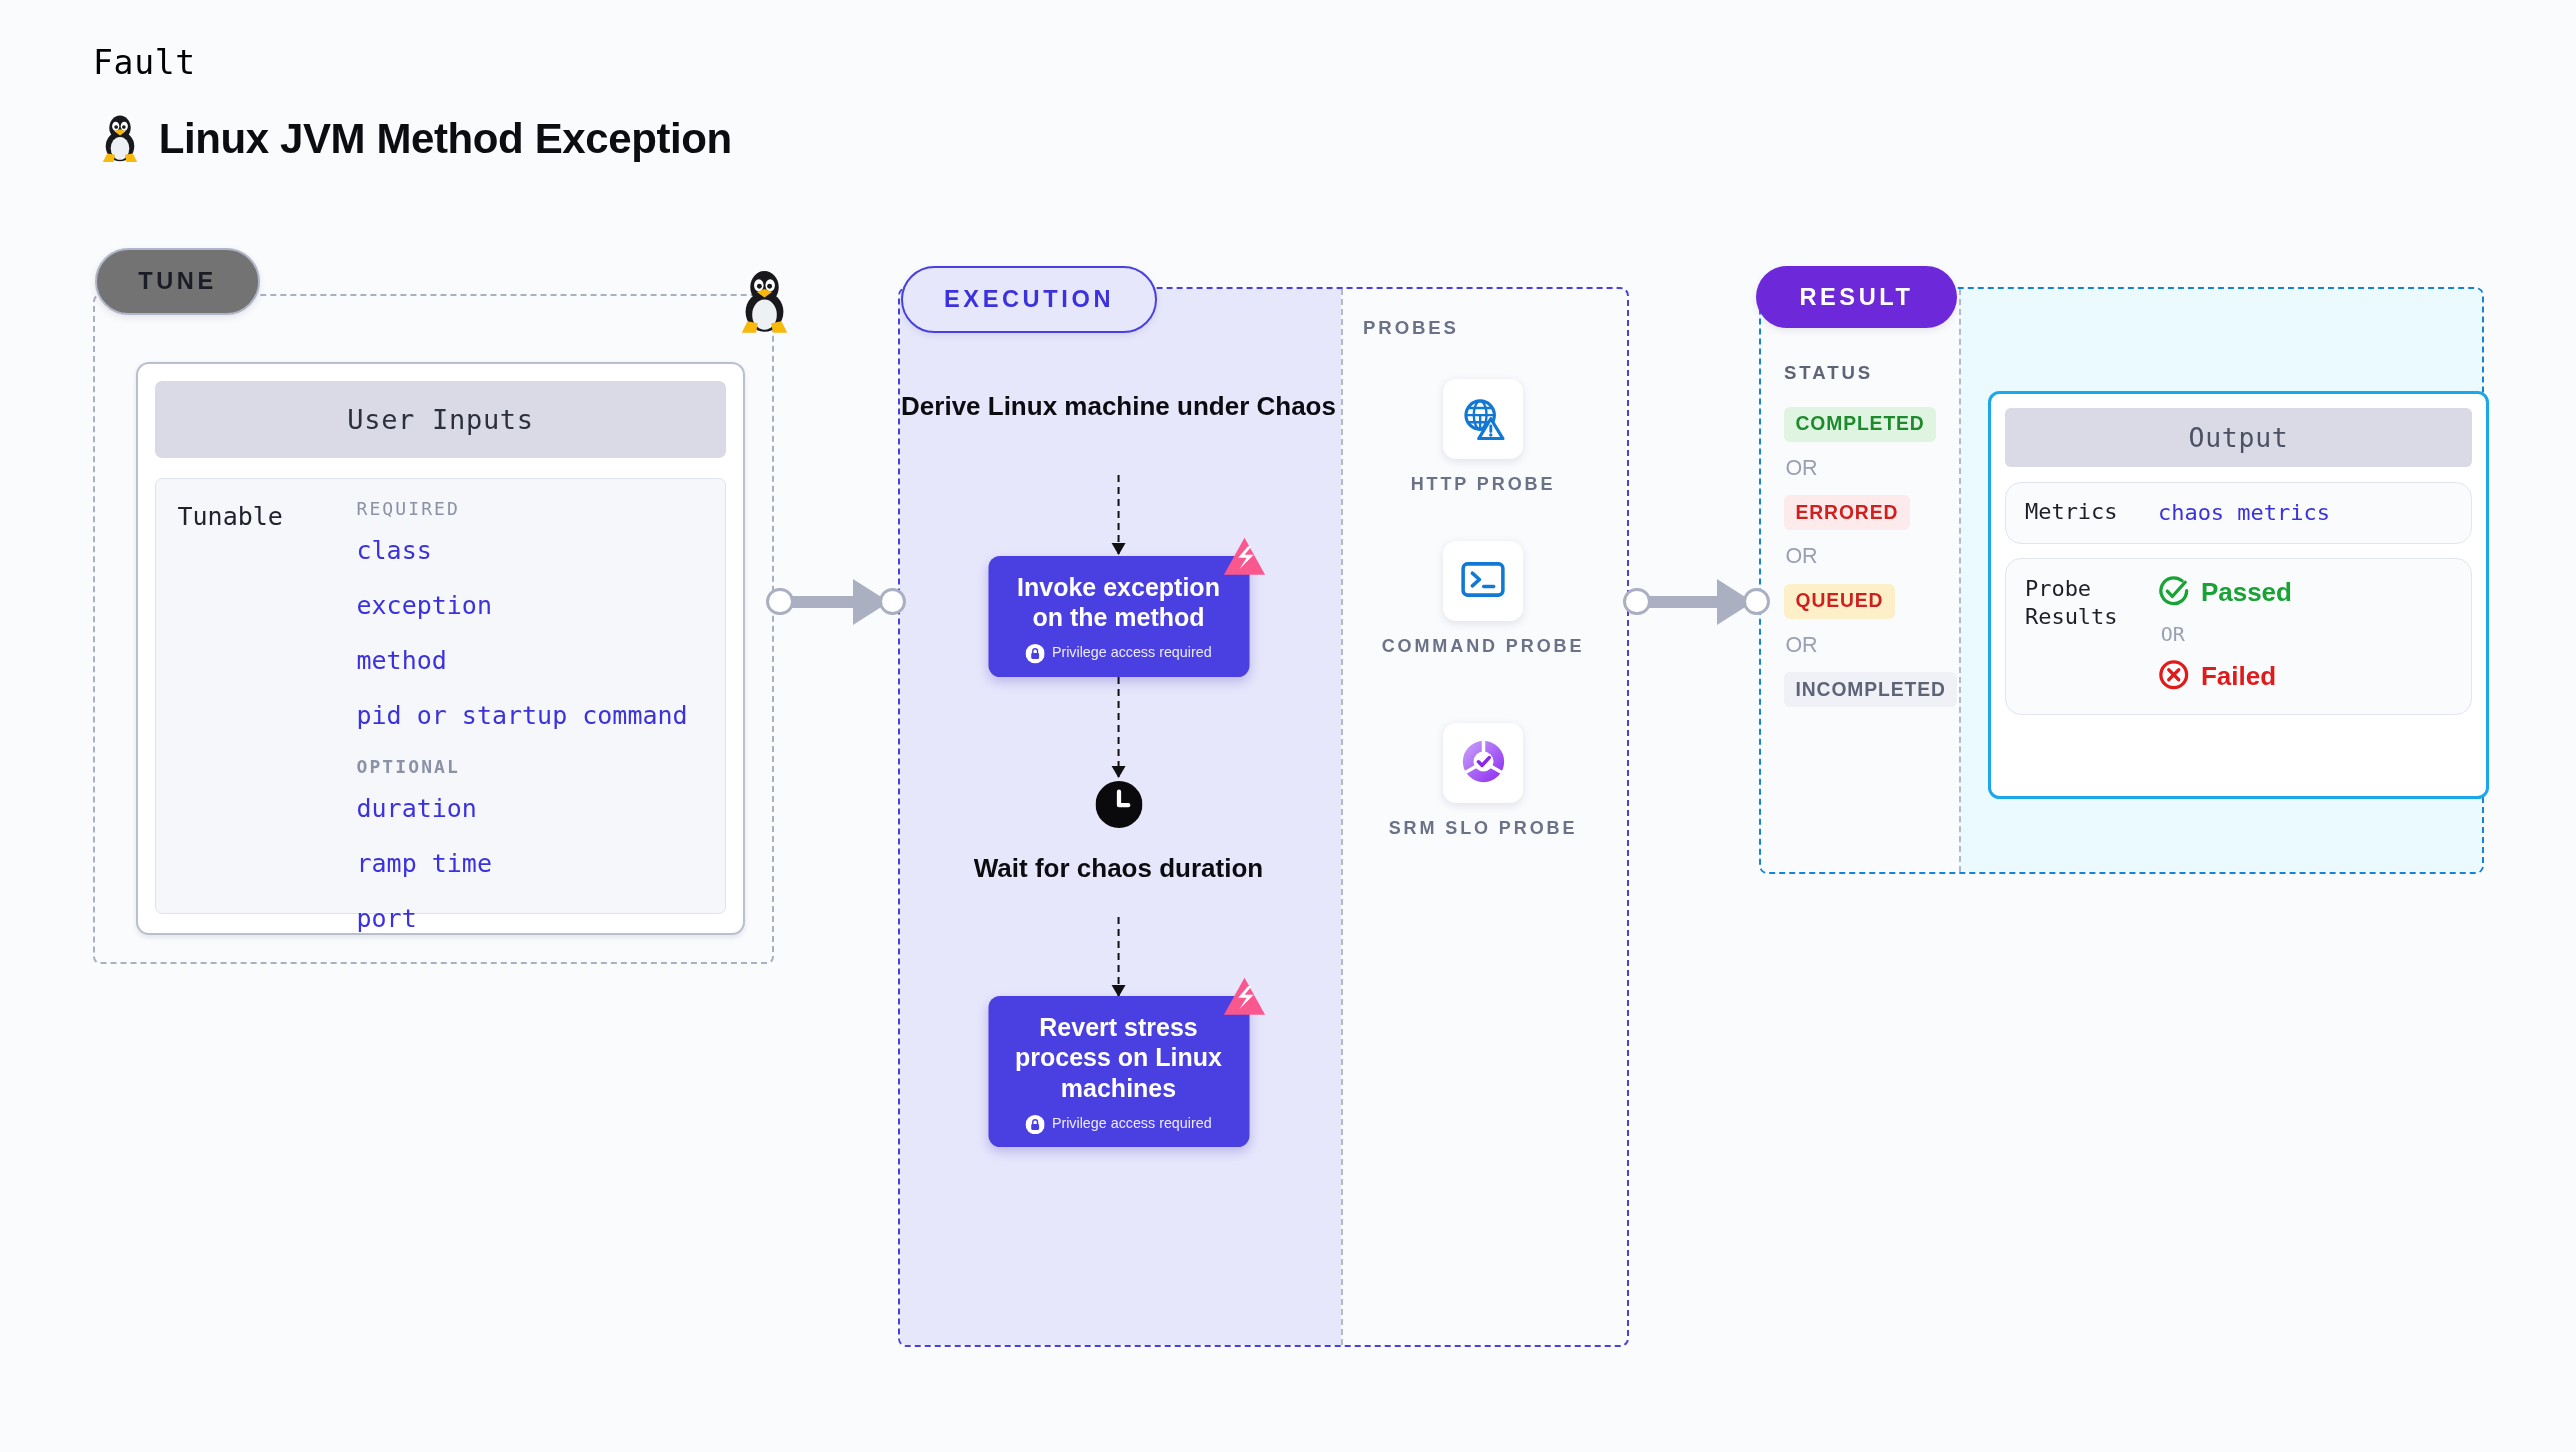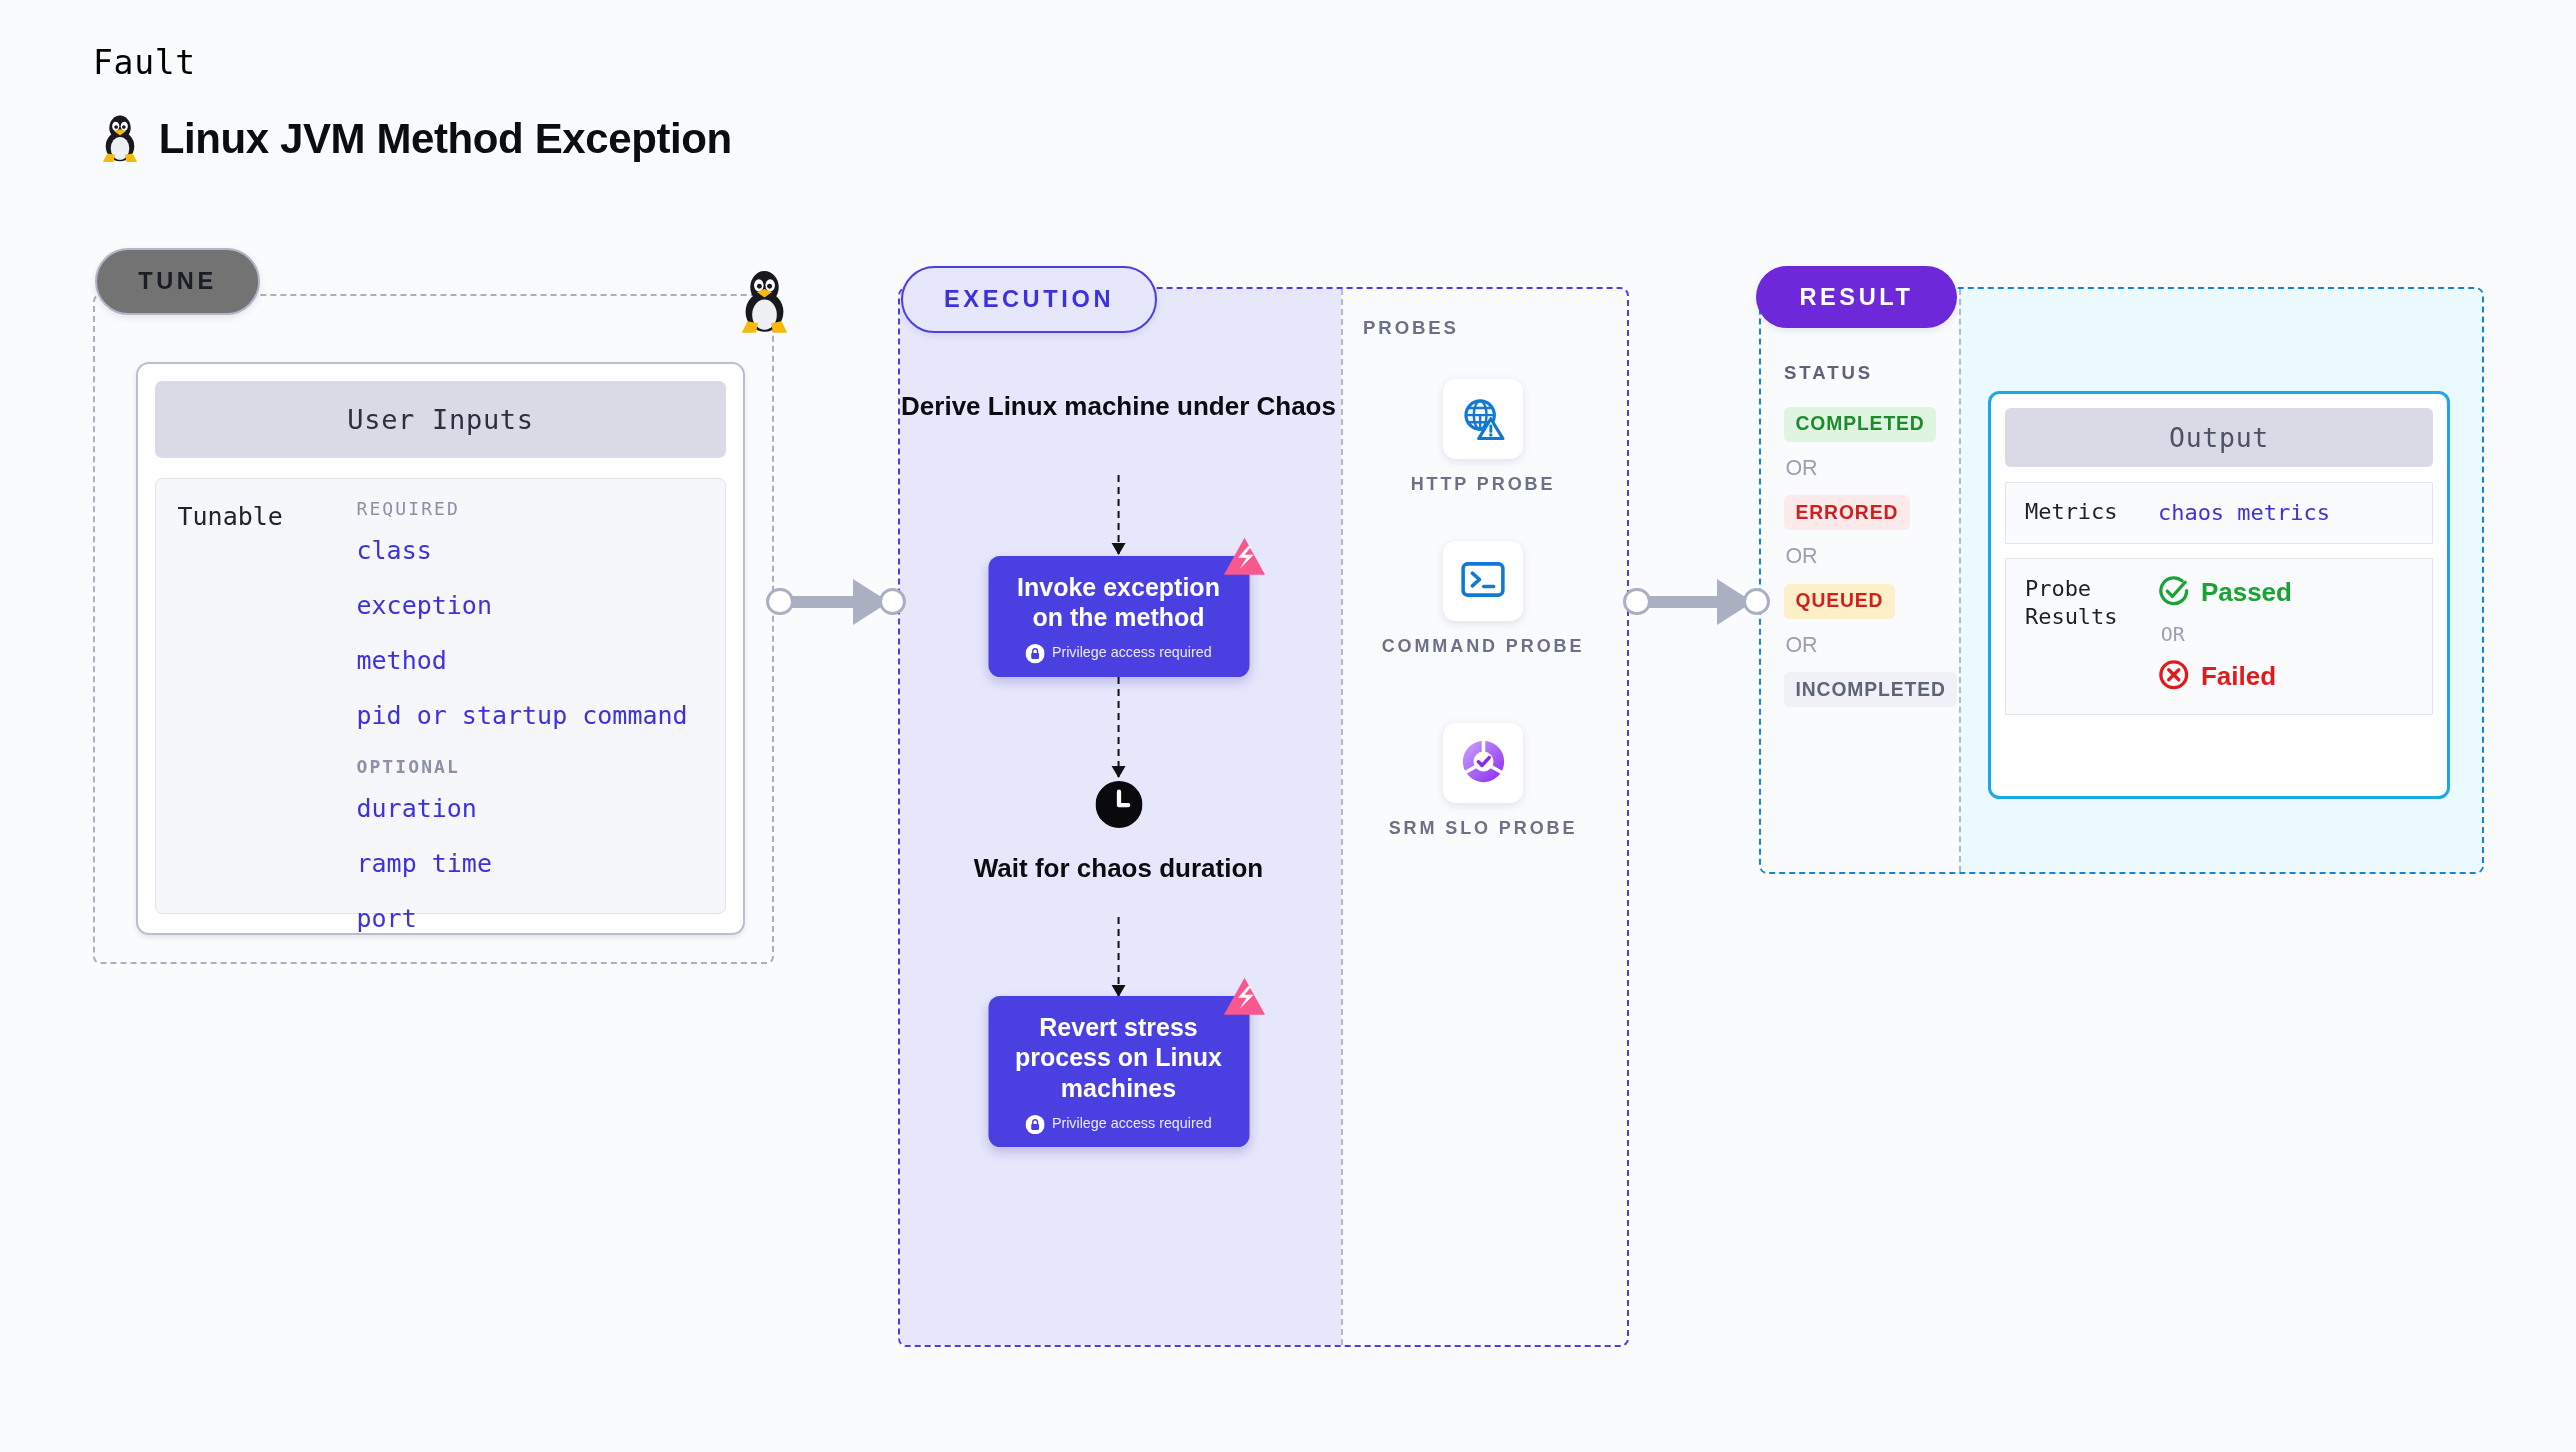--- a/index.html
+++ b/index.html
@@ -201,31 +201,31 @@
     font-family:"Liberation Sans", sans-serif;font-weight:bold;
     font-size:19.3px;letter-spacing:0.9px;
   }
   .or-text{
     font-family:"Liberation Sans", sans-serif;
     font-size:21.5px;color:#9aa0b2;margin:14.3px 0 14.3px 1.4px;
   }
 
   
   #output-card{
-    position:absolute;left:1988px;top:391px;width:462px;height:408px;
+    position:absolute;left:1988px;top:391px;width:501px;height:408px;
     background:#ffffff;border:3.6px solid #1ba7e8;border-radius:11.5px;
     box-sizing:border-box;padding:14.3px;
   }
   #output-header{
     height:59px;background:#d9dae6;border-radius:5.7px;
     display:flex;align-items:center;justify-content:center;
     font-size:26.5px;color:#4c5163;letter-spacing:0.7px;
   }
   .out-box{
-    margin-top:14.3px;background:#fafbfd;border:1.4px solid #e2e5ed;border-radius:1px;
+    margin-top:14.3px;background:#fafbfd;border:1.4px solid #e2e5ed;border-radius:16px;
     box-sizing:border-box;padding:15.8px 18.6px;display:flex;
   }
   .out-key{font-size:22px;color:#1d2029;width:133px;flex:none;line-height:1.3;}
   .out-val{flex:1;}
   #metrics-value{font-size:22px;color:#3c32dd;padding-top:1.4px;}
   .result-row{display:flex;align-items:center;gap:11.5px;}
   .result-row .rtxt{
     font-family:"Liberation Sans", sans-serif;font-weight:bold;font-size:26px;
   }
   #passed-text{color:#18a334;}

